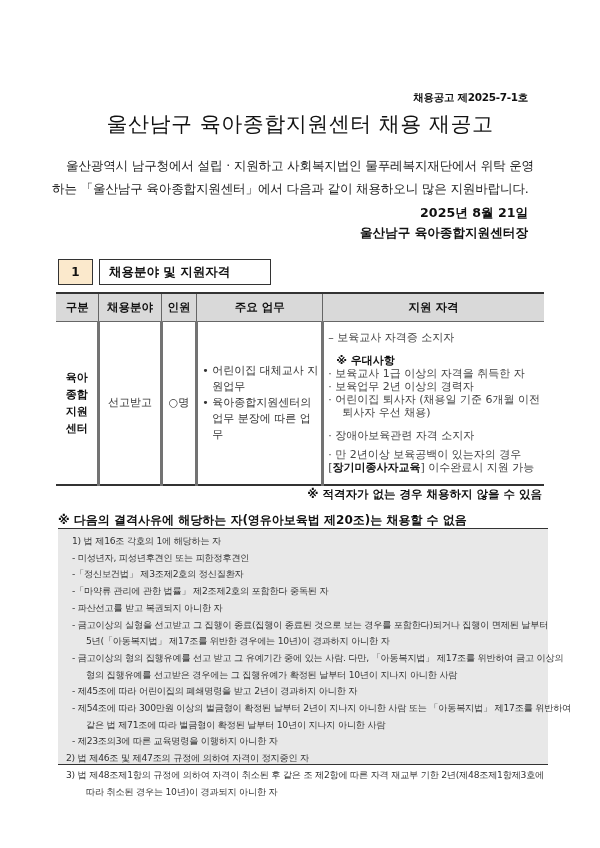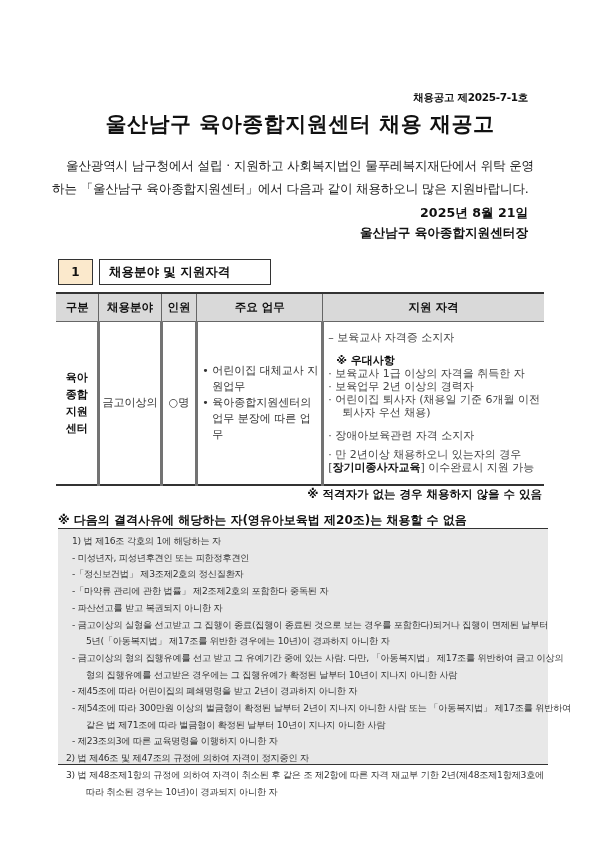--- a/index.html
+++ b/index.html
@@ -1,20 +1,20 @@
 <!DOCTYPE html>
 <html><head>
 <meta charset="utf-8">
 <style>
   * { box-sizing: border-box; margin: 0; padding: 0; }
   html, body { width: 600px; height: 848px; background: #ffffff; }
   body { font-family: "DejaVu Sans", "Liberation Sans", sans-serif; color: #111; position: relative; overflow: hidden; }
 
   .notice-no { position: absolute; top: 91px; right: 72px; font-size: 10.5px; font-weight: bold; letter-spacing: -0.3px; }
-  .title { position: absolute; top: 110px; left: 0; width: 600px; text-align: center; font-size: 21px; font-weight: bold; letter-spacing: 0.5px; }
+  .title { position: absolute; top: 110px; left: 0; width: 600px; text-align: center; font-size: 21px; font-weight: normal; letter-spacing: 0.5px; }
   .intro { position: absolute; top: 154px; left: 52px; width: 490px; font-size: 12.6px; line-height: 23px; color: #222; letter-spacing: -0.2px; }
   .intro .l1 { display: block; padding-left: 14px; text-align: justify; }
   .intro .l2 { display: block; }
   .date { position: absolute; top: 205px; right: 72px; font-size: 12.6px; font-weight: bold; text-align: left; }
   .signer { position: absolute; top: 225px; right: 72px; font-size: 12.6px; font-weight: bold; text-align: left; }
 
   .sec-head { position: absolute; top: 259px; left: 58px; height: 26px; display: flex; gap: 6px; }
   .sec-num { width: 35px; height: 26px; background: #fbe9cc; border: 1.5px solid #333; display: flex; align-items: center; justify-content: center; font-size: 12px; font-weight: bold; }
   .sec-title { width: 172px; height: 26px; border: 1.5px solid #333; display: flex; align-items: center; padding-left: 9px; font-size: 12.5px; font-weight: bold; }
 
@@ -74,21 +74,21 @@
     </tr>
   </thead>
   <tbody>
     <tr>
       <td class="c-gubun">
         <div>육아</div>
         <div>종합</div>
         <div>지원</div>
         <div>센터</div>
       </td>
-      <td class="c-field">금고이상의</td>
+      <td class="c-field">선고받고</td>
       <td class="c-count">○명</td>
       <td class="c-duty">
         <div class="duty-item">
           <span class="b">•</span>
           <span>어린이집 대체교사 지원업무</span>
         </div>
         <div class="duty-item">
           <span class="b">•</span>
           <span>육아종합지원센터의</span>
         </div>
@@ -101,21 +101,21 @@
         <span class="q-line">– 보육교사 자격증 소지자</span>
         <div class="q-gap"></div>
         <span class="q-line q-pref">※  우대사항</span>
         <span class="q-line">·  보육교사 1급 이상의 자격을 취득한 자</span>
         <span class="q-line">·  보육업무 2년 이상의 경력자</span>
         <span class="q-line">·  어린이집 퇴사자 (채용일 기준 6개월 이전</span>
         <span class="q-line" style="white-space:pre;">    퇴사자 우선 채용)</span>
         <div class="q-gap"></div>
         <span class="q-line">· 장애아보육관련 자격 소지자</span>
         <div class="q-gap-s"></div>
-        <span class="q-line">· 만 2년이상 채용하오니 있는자의 경우</span>
+        <span class="q-line">· 만 2년이상 보육공백이 있는자의 경우</span>
         <span class="q-line"><span>[</span><span class="q-strong">장기미종사자교육</span><span>] 이수완료시 지원 가능</span></span>
       </td>
     </tr>
   </tbody>
 </table>
 
 <div class="no-fit">※ 적격자가 없는 경우 채용하지 않을 수 있음</div>
 <div class="disq-title">※ 다음의 결격사유에 해당하는 자(영유아보육법 제20조)는 채용할 수 없음</div>
 
 <div class="disq-box">

